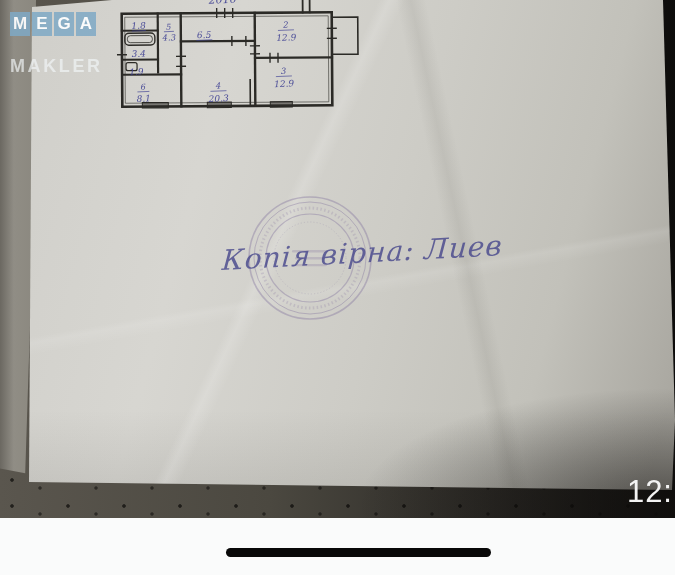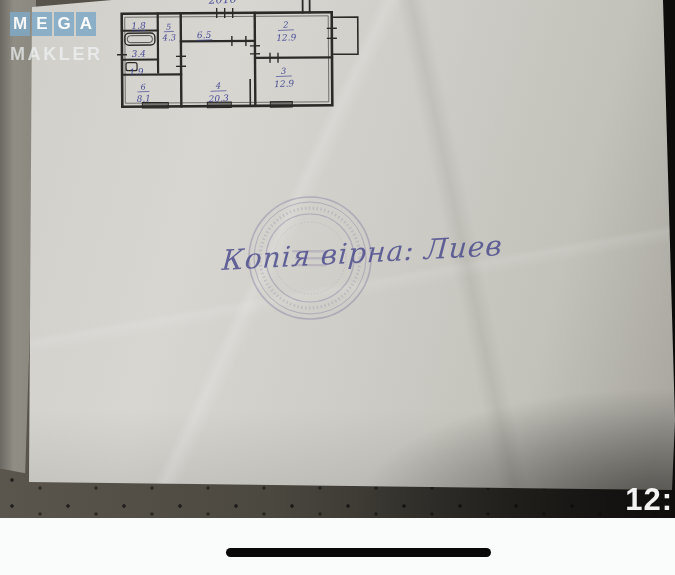--- a/index.html
+++ b/index.html
@@ -40,21 +40,21 @@
   }
   
   .watermark{position:absolute;left:10px;top:12px;opacity:.92;}
   .mega-row{display:flex;gap:2px;}
   .mega-row .tile{
     width:20px;height:24px;display:flex;align-items:center;justify-content:center;
     background:rgba(127,169,197,.92);color:#ffffff;font-weight:bold;font-size:17px;
     font-family:"Liberation Sans",sans-serif;
   }
   .makler{
-    margin-top:8px;color:rgba(240,244,246,.75);font-weight:bold;font-size:18px;
+    margin-top:20px;color:rgba(240,244,246,.75);font-weight:bold;font-size:18px;
     letter-spacing:2.6px;font-family:"Liberation Sans",sans-serif;
   }
   
   .plan{position:absolute;left:100px;top:-4px;width:262px;height:122px;transform:rotate(-.4deg);}
   .plan text{font-family:"DejaVu Serif",serif;font-style:italic;}
   
   .stamp{position:absolute;left:240px;top:190px;width:145px;height:140px;filter:blur(.4px);}
   
   .handwriting{
     position:absolute;left:222px;top:236px;width:300px;
@@ -64,21 +64,21 @@
   }
   
   .br-shadow{
     position:absolute;right:0;top:372px;width:360px;height:146px;
     background:radial-gradient(ellipse at 96% 92%, rgba(18,16,14,.55) 0%, rgba(18,16,14,0) 62%);
     pointer-events:none;
   }
   
   .clock{
     position:absolute;right:2px;top:476px;font-size:31px;line-height:1;
-    font-weight:bold;color:#f3f3f3;letter-spacing:1px;margin-top:8px;
+    font-weight:normal;color:#f3f3f3;letter-spacing:1px;
   }
   
   .home-strip{
     position:absolute;left:0;top:518px;width:675px;height:57px;background:#fafbfb;
   }
   .home-indicator{
     position:absolute;left:226px;top:30px;width:265px;height:9px;border-radius:5px;background:#080808;
   }
 </style>
 </head>

